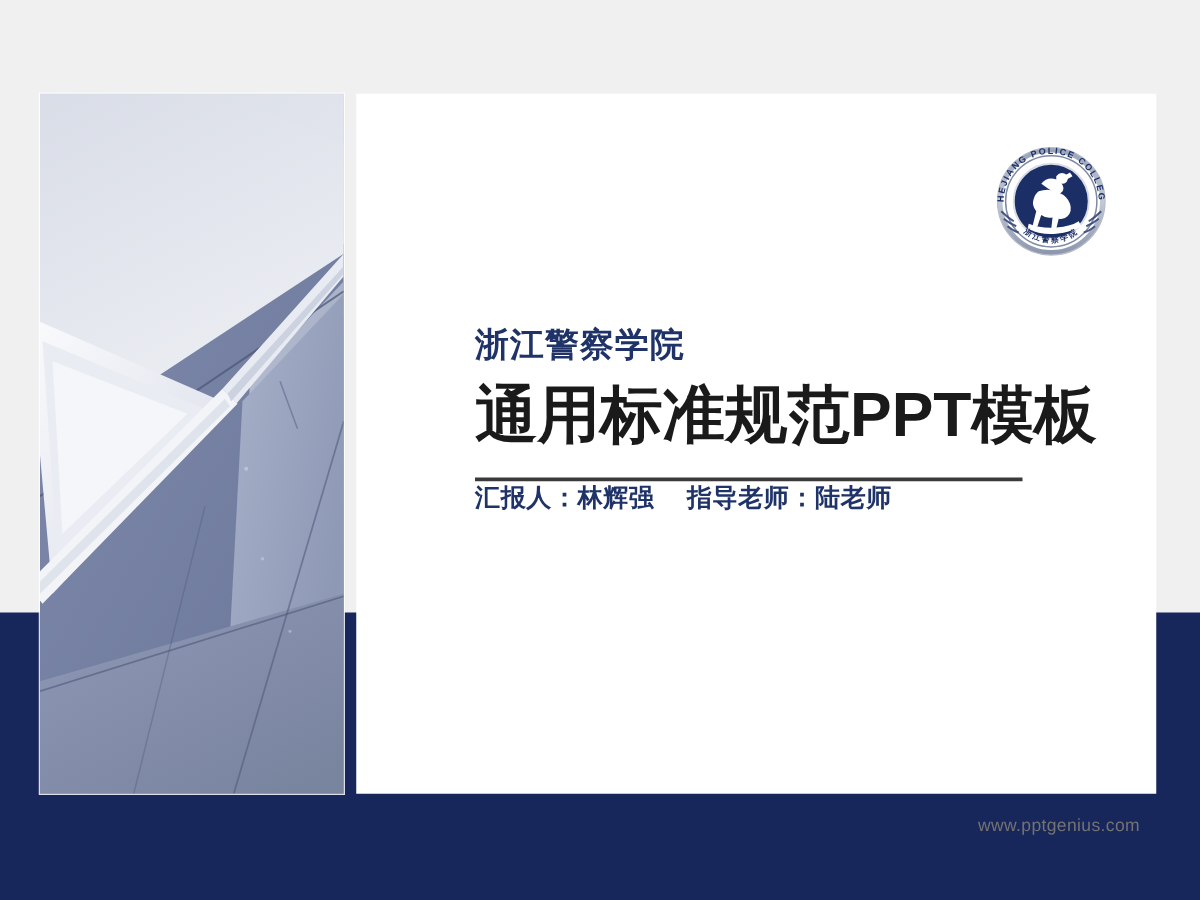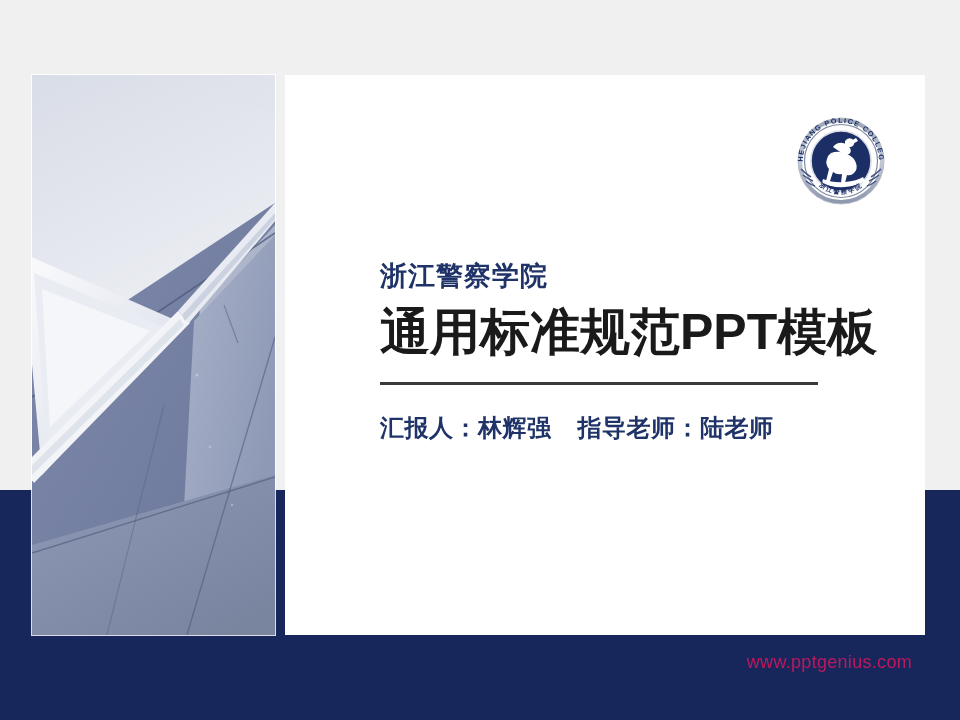--- a/index.html
+++ b/index.html
@@ -77,35 +77,34 @@
   }
 
   #divider {
     margin-top:21px;
     width:438px;
     height:3px;
     background:#3a3a3a;
   }
 
   #presenter-line {
-    margin-top:27px;
-    font-size:24px;
+    font-size:20px;
     font-weight:bold;
     color:#1f3368;
     letter-spacing:.5px;
     white-space:nowrap;
   }
   #presenter-line .gap { display:inline-block; width:26px; }
 
   
   #footer-url {
     position:absolute;
     right:48px; top:652px;
-    font-size:18px;
-    color:#be185d;
+    font-size:14px;
+    color:#737373;
     letter-spacing:.3px;
   }
 </style>
 </head>
 <body>
 
 <div id="slide">
 
   <div id="navy-band"></div>
 

